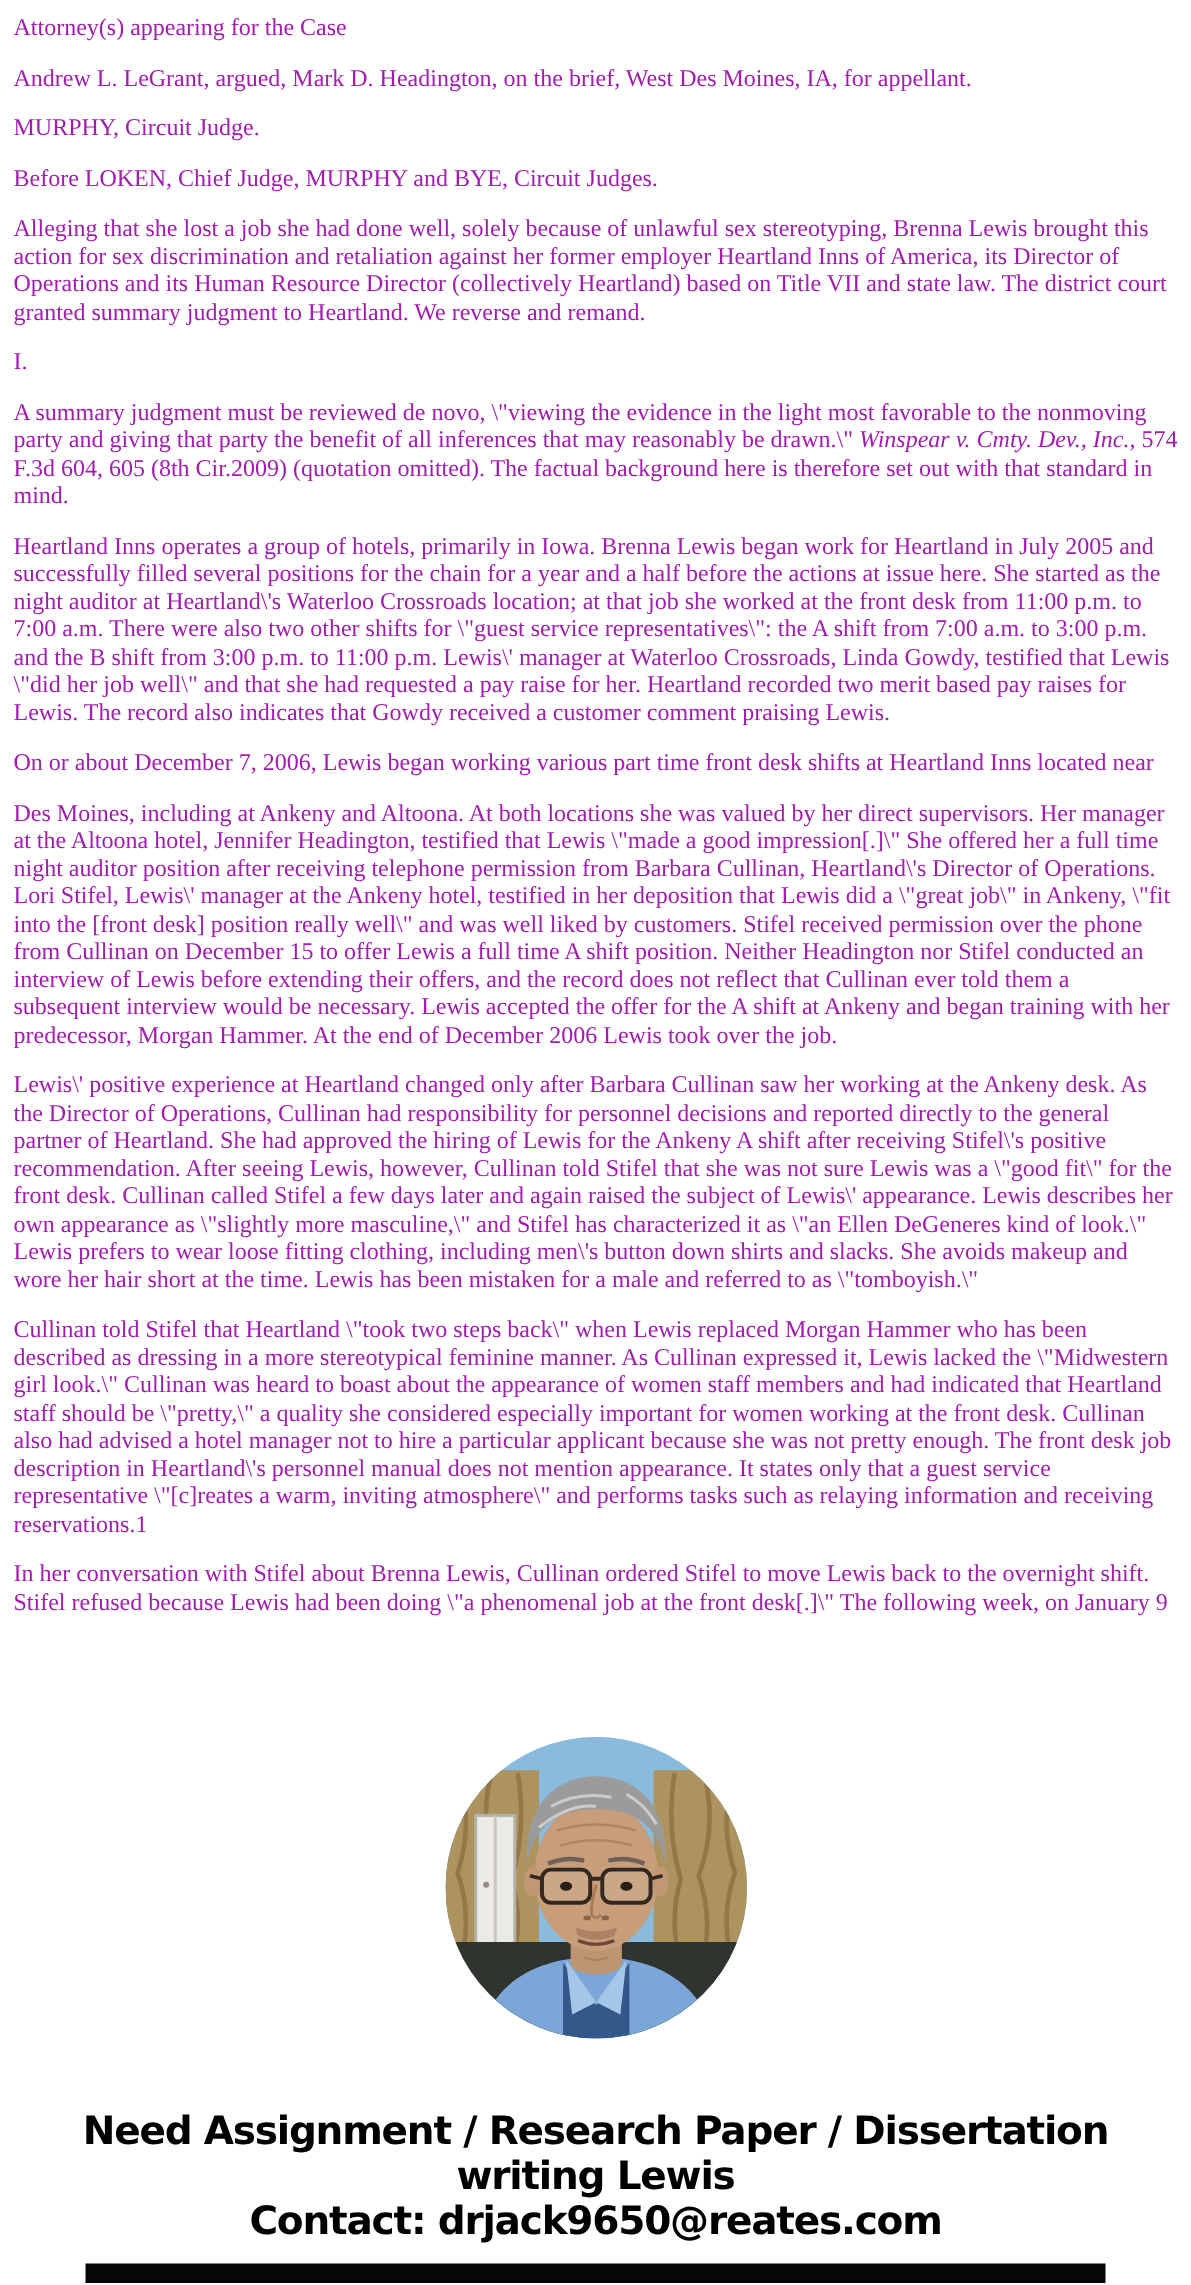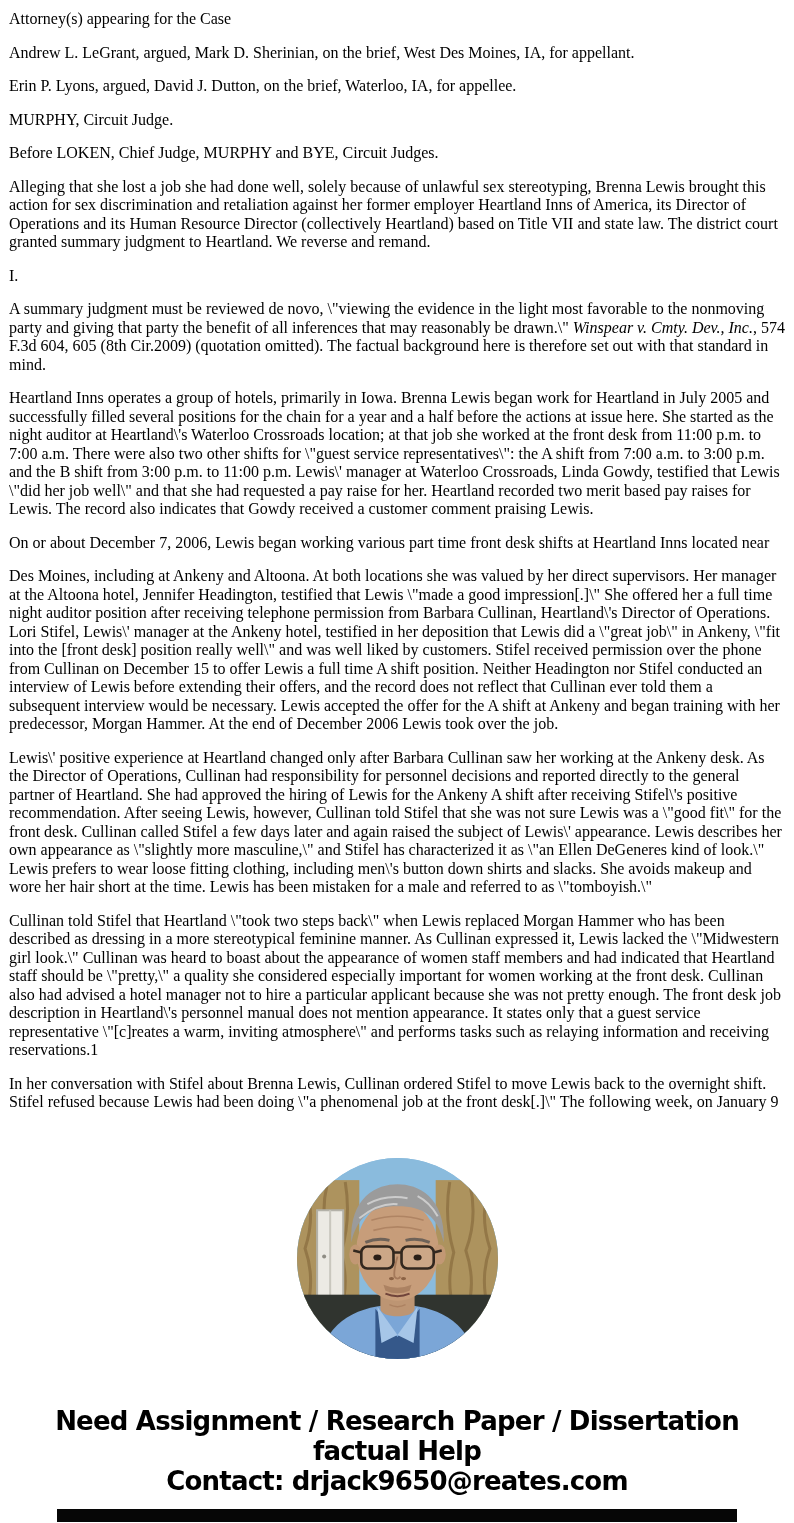--- a/index.html
+++ b/index.html
@@ -17,21 +17,21 @@
   .article-clip {
     height: 1126px;
     overflow: hidden;
     padding: 10px 9px 0 9px;
     box-sizing: border-box;
   }
   .article-clip p {
     margin: 0 0 15px 0;
     font-size: 16px;
     line-height: 18.5px;
-    color: #000000;
+    color: #a21caf;
   }
   .article-clip p i { font-style: italic; }
   .avatar {
     width: 201px;
     height: 201px;
     border-radius: 50%;
     overflow: hidden;
     margin: 32px auto 0 auto;
     background: #8abbdd;
   }
@@ -53,22 +53,21 @@
     margin: 13px auto 0 auto;
     background: #060606;
   }
 </style>
 </head>
 <body>
 
 <div class="article-clip">
   <p>Attorney(s) appearing for the Case</p>
   <div>
-      <p><span>Andrew L. LeGrant, argued, Mark D. Sherinian, on the brief, West Des Moines, IA, for appellant.</span></p>
-      <p><span>Erin P. Lyons, argued, David J. Dutton, on the brief, Waterloo, IA, for appellee.</span></p>
+      <p><span>Andrew L. LeGrant, argued, Mark D. Headington, on the brief, West Des Moines, IA, for appellant.</span></p>
       <p><span>MURPHY, Circuit Judge.</span></p>
       <p><span>Before LOKEN, Chief Judge, MURPHY and BYE, Circuit Judges.</span></p>
       <p><span>Alleging that she lost a job she had done well, solely because of unlawful sex stereotyping, Brenna Lewis brought this action for sex discrimination and retaliation against her former employer Heartland Inns of America, its Director of Operations and its Human Resource Director (collectively Heartland) based on Title VII and state law. The district court granted summary judgment to Heartland. We reverse and remand.</span></p>
       <p><span>I.</span></p>
       <p><span>A summary judgment must be reviewed de novo, \"viewing the evidence in the light most favorable to the nonmoving party and giving that party the benefit of all inferences that may reasonably be drawn.\" </span><i>Winspear v. Cmty. Dev., Inc.</i><span>, 574 F.3d 604, 605 (8th Cir.2009) (quotation omitted). The factual background here is therefore set out with that standard in mind.</span></p>
       <p><span>Heartland Inns operates a group of hotels, primarily in Iowa. Brenna Lewis began work for Heartland in July 2005 and successfully filled several positions for the chain for a year and a half before the actions at issue here. She started as the night auditor at Heartland\'s Waterloo Crossroads location; at that job she worked at the front desk from 11:00 p.m. to 7:00 a.m. There were also two other shifts for \"guest service representatives\": the A shift from 7:00 a.m. to 3:00 p.m. and the B shift from 3:00 p.m. to 11:00 p.m. Lewis\' manager at Waterloo Crossroads, Linda Gowdy, testified that Lewis \"did her job well\" and that she had requested a pay raise for her. Heartland recorded two merit based pay raises for Lewis. The record also indicates that Gowdy received a customer comment praising Lewis.</span></p>
       <p><span>On or about December 7, 2006, Lewis began working various part time front desk shifts at Heartland Inns located near</span></p>
       <p><span>Des Moines, including at Ankeny and Altoona. At both locations she was valued by her direct supervisors. Her manager at the Altoona hotel, Jennifer Headington, testified that Lewis \"made a good impression[.]\" She offered her a full time night auditor position after receiving telephone permission from Barbara Cullinan, Heartland\'s Director of Operations. Lori Stifel, Lewis\' manager at the Ankeny hotel, testified in her deposition that Lewis did a \"great job\" in Ankeny, \"fit into the [front desk] position really well\" and was well liked by customers. Stifel received permission over the phone from Cullinan on December 15 to offer Lewis a full time A shift position. Neither Headington nor Stifel conducted an interview of Lewis before extending their offers, and the record does not reflect that Cullinan ever told them a subsequent interview would be necessary. Lewis accepted the offer for the A shift at Ankeny and began training with her predecessor, Morgan Hammer. At the end of December 2006 Lewis took over the job.</span></p>
       <p><span>Lewis\' positive experience at Heartland changed only after Barbara Cullinan saw her working at the Ankeny desk. As the Director of Operations, Cullinan had responsibility for personnel decisions and reported directly to the general partner of Heartland. She had approved the hiring of Lewis for the Ankeny A shift after receiving Stifel\'s positive recommendation. After seeing Lewis, however, Cullinan told Stifel that she was not sure Lewis was a \"good fit\" for the front desk. Cullinan called Stifel a few days later and again raised the subject of Lewis\' appearance. Lewis describes her own appearance as \"slightly more masculine,\" and Stifel has characterized it as \"an Ellen DeGeneres kind of look.\" Lewis prefers to wear loose fitting clothing, including men\'s button down shirts and slacks. She avoids makeup and wore her hair short at the time. Lewis has been mistaken for a male and referred to as \"tomboyish.\"</span></p>
       <p><span>Cullinan told Stifel that Heartland \"took two steps back\" when Lewis replaced Morgan Hammer who has been described as dressing in a more stereotypical feminine manner. As Cullinan expressed it, Lewis lacked the \"Midwestern girl look.\" Cullinan was heard to boast about the appearance of women staff members and had indicated that Heartland staff should be \"pretty,\" a quality she considered especially important for women working at the front desk. Cullinan also had advised a hotel manager not to hire a particular applicant because she was not pretty enough. The front desk job description in Heartland\'s personnel manual does not mention appearance. It states only that a guest service representative \"[c]reates a warm, inviting atmosphere\" and performs tasks such as relaying information and receiving reservations.1</span></p>
@@ -125,17 +124,17 @@
     <ellipse cx="106" cy="120" rx="2.5" ry="1.6" fill="#8b6244"></ellipse>
 
     <path d="M86,126 q14,6 28,0 l-2,6 q-12,5 -24,0 Z" fill="#8b6244" opacity="0.45"></path>
     <path d="M88,135 q12,5 24,0" stroke="#70443a" stroke-width="2" fill="none"></path>
     <path d="M92,146 q8,4 16,0" stroke="#a5795a" stroke-width="1.4" fill="none" opacity="0.7"></path>
   </svg>
 </div>
 
 <div class="promo">
   <div>Need Assignment / Research Paper / Dissertation</div>
-  <div>factual Help</div>
+  <div>writing Lewis</div>
   <div>Contact: drjack9650@reates.com</div>
 </div>
 
 <div class="bottom-bar"></div>
 
 </body></html>

